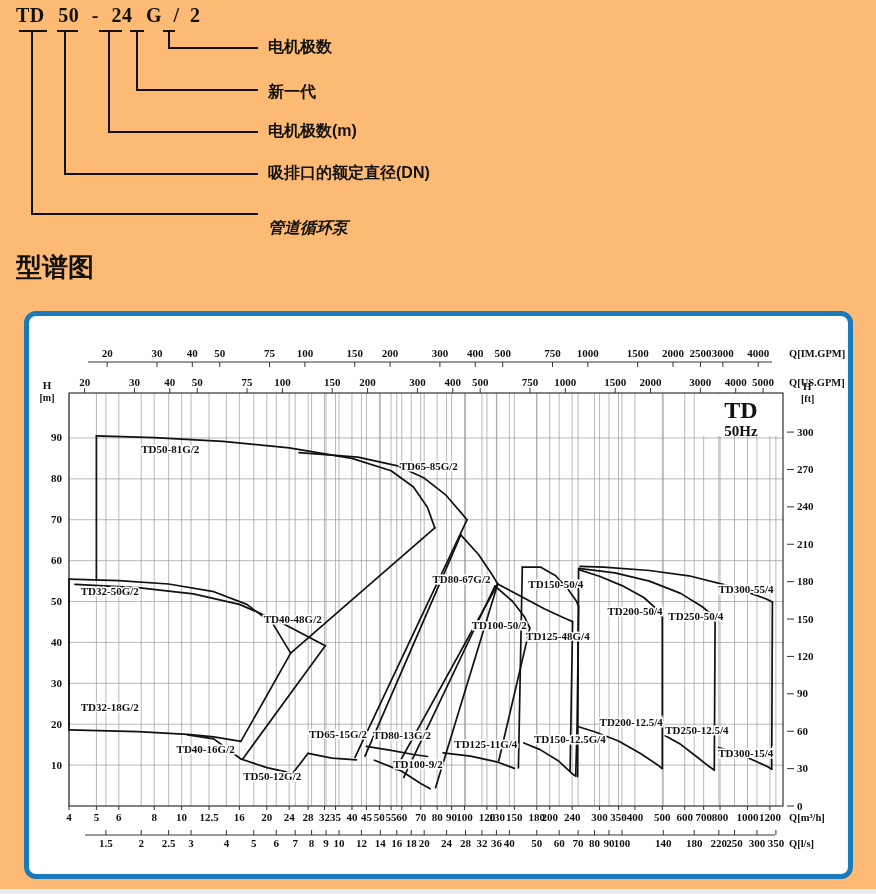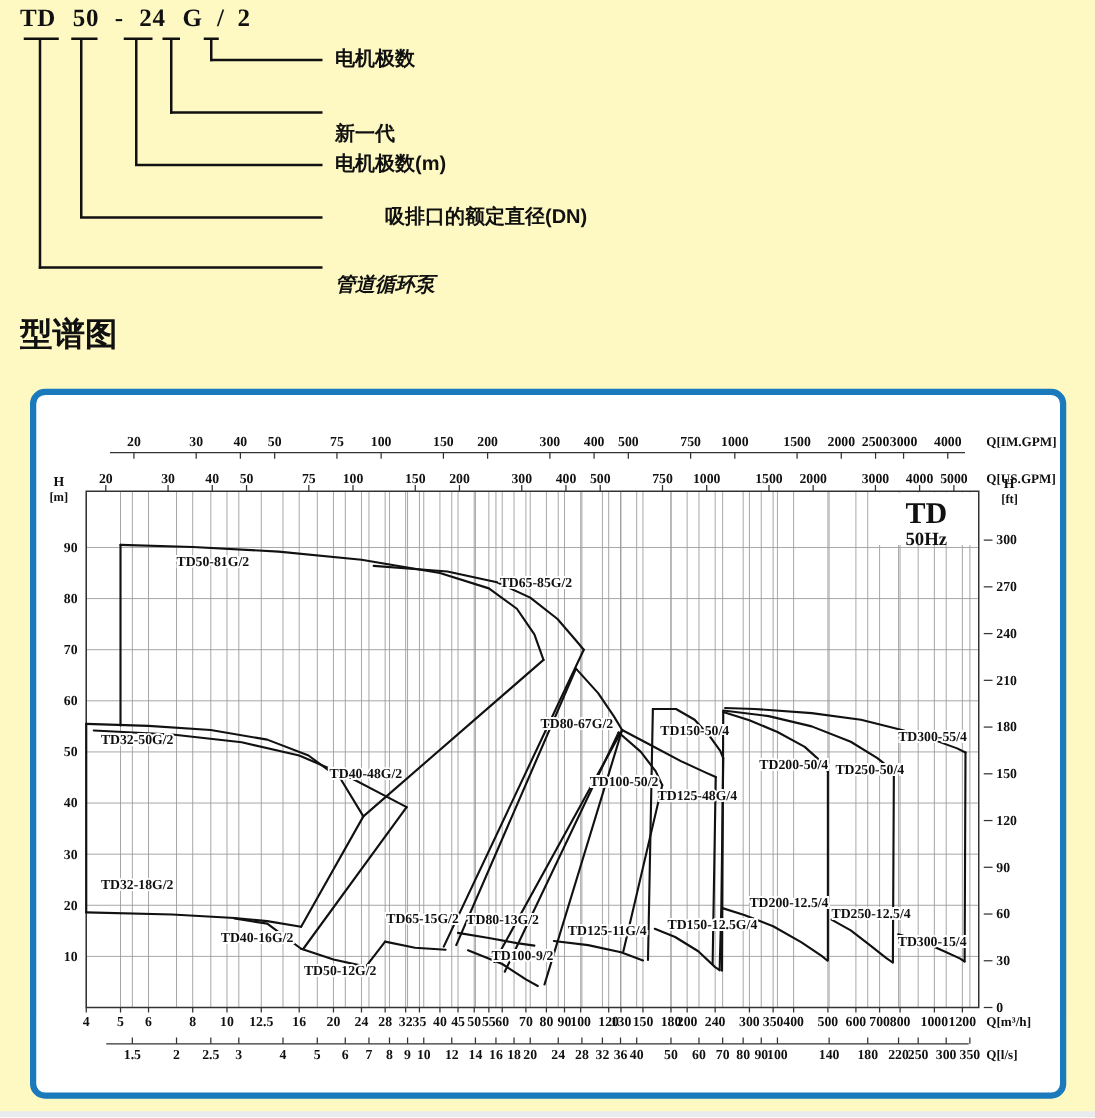--- a/index.html
+++ b/index.html
@@ -1,16 +1,16 @@
 <!DOCTYPE html>
 <html><head>
 <meta charset="utf-8">
 <style>
   html,body{margin:0;padding:0;background:#fff;}
-  #screen{position:relative;width:876px;height:894px;background:#fef9c3;overflow:hidden;
+  #screen{position:relative;width:876px;height:894px;background:#fdba74;overflow:hidden;
           font-family:"Liberation Serif","DejaVu Serif",serif;color:#111;}
   
   #code-line{position:absolute;left:16px;top:4px;font-size:20px;font-weight:700;letter-spacing:.5px;white-space:nowrap;}
   #code-line span{display:inline-block;}
   .cp-td{margin-right:8px;} .cp-50{margin-right:7px;} .cp-dash{margin-right:7px;}
   .cp-24{margin-right:8px;} .cp-g{margin-right:6px;} .cp-slash{margin-right:5px;}
   .nline{position:absolute;background:#111;}
   .callout-label{position:absolute;left:268px;font-size:16px;font-weight:700;white-space:nowrap;
                  font-family:"Liberation Sans","DejaVu Sans",sans-serif;}
   #section-title{position:absolute;left:16px;top:250px;font-size:26px;font-weight:700;
@@ -48,23 +48,23 @@
   <div class="nline" style="left:136px;top:31px;width:2px;height:60px;"></div>
   <div class="nline" style="left:168px;top:31px;width:2px;height:18px;"></div>
 
   <div class="nline" style="left:168px;top:47px;width:90px;height:2px;"></div>
   <div class="nline" style="left:136px;top:89px;width:122px;height:2px;"></div>
   <div class="nline" style="left:108px;top:131px;width:150px;height:2px;"></div>
   <div class="nline" style="left:64px;top:173px;width:194px;height:2px;"></div>
   <div class="nline" style="left:31px;top:213px;width:227px;height:2px;"></div>
 
   <div class="callout-label" style="top:37px;">电机极数</div>
-  <div class="callout-label" style="top:97px;">新一代</div>
+  <div class="callout-label" style="top:82px;">新一代</div>
   <div class="callout-label" style="top:121px;">电机极数(m)</div>
-  <div class="callout-label" style="top:163px;margin-left:40px;">吸排口的额定直径(DN)</div>
+  <div class="callout-label" style="top:163px;">吸排口的额定直径(DN)</div>
   <div class="callout-label" style="top:218px;font-style:italic;">管道循环泵</div>
 
   <div id="section-title">型谱图</div>
 
   <div id="chart-box"></div>
   <svg id="chart-svg" width="829" height="568" viewBox="24 311 829 568" xmlns="http://www.w3.org/2000/svg">
       <line x1="69" y1="393" x2="69" y2="806" stroke="#9a9a9a" stroke-width="0.7"></line>
       <line x1="96.42060946797523" y1="393" x2="96.42060946797523" y2="806" stroke="#9a9a9a" stroke-width="0.7"></line>
       <line x1="118.82487872422925" y1="393" x2="118.82487872422925" y2="806" stroke="#9a9a9a" stroke-width="0.7"></line>
       <line x1="154.17619276928676" y1="393" x2="154.17619276928676" y2="806" stroke="#9a9a9a" stroke-width="0.7"></line>

